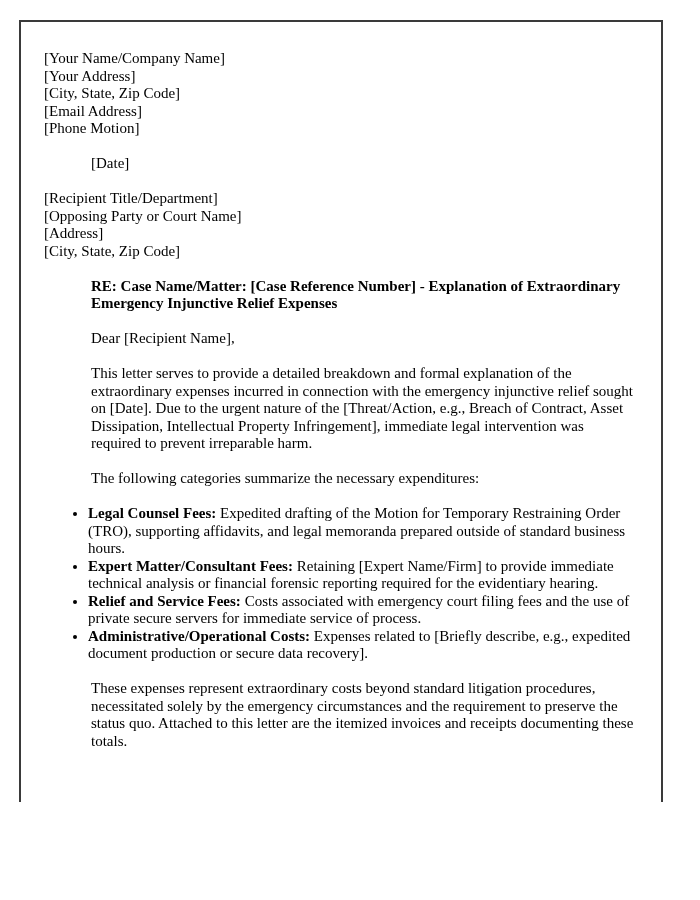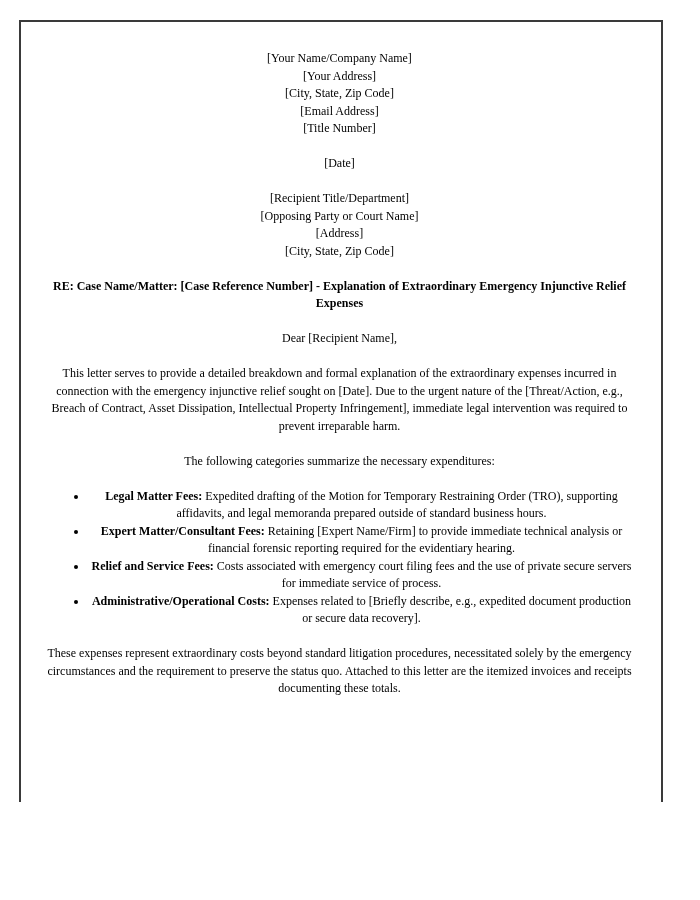--- a/index.html
+++ b/index.html
@@ -22,32 +22,32 @@
     width: 644px;
     height: 782px;
     box-sizing: border-box;
     border: 2px solid #3a3a3a;
     border-bottom: none;
     background: #ffffff;
     padding: 28px 26px 0 23px;
     overflow: hidden;
   }
   .letter-body {
-    font-size: 12px;
+    font-size: 15px;
     line-height: 17.5px;
-    text-align: center;
   }
   .block {
     margin: 0 0 17.5px 0;
   }
   .block div {
     margin: 0;
   }
   p.block {
     margin-top: 0;
+    margin-left: 47px;
   }
   .subject {
     font-weight: bold;
   }
   ul.expense-list {
     margin: 0 0 17.5px 0;
     padding: 0 0 0 44px;
     list-style-type: disc;
   }
   ul.expense-list li {
@@ -62,21 +62,21 @@
 <body>
 
 <div class="letter-page">
   <div class="letter-body">
 
     <div class="block">
       <div>[Your Name/Company Name]</div>
       <div>[Your Address]</div>
       <div>[City, State, Zip Code]</div>
       <div>[Email Address]</div>
-      <div>[Title Number]</div>
+      <div>[Phone Motion]</div>
     </div>
 
     <p class="block">[Date]</p>
 
     <div class="block">
       <div>[Recipient Title/Department]</div>
       <div>[Opposing Party or Court Name]</div>
       <div>[Address]</div>
       <div>[City, State, Zip Code]</div>
     </div>
@@ -84,21 +84,21 @@
     <p class="block subject">RE: Case Name/Matter: [Case Reference Number] - Explanation of Extraordinary Emergency Injunctive Relief Expenses</p>
 
     <p class="block">Dear [Recipient Name],</p>
 
     <p class="block">This letter serves to provide a detailed breakdown and formal explanation of the extraordinary expenses incurred in connection with the emergency injunctive relief sought on [Date]. Due to the urgent nature of the [Threat/Action, e.g., Breach of Contract, Asset Dissipation, Intellectual Property Infringement], immediate legal intervention was required to prevent irreparable harm.</p>
 
     <p class="block">The following categories summarize the necessary expenditures:</p>
 
     <ul class="expense-list">
       <li>
-        <span class="item-label">Legal Matter Fees:</span>
+        <span class="item-label">Legal Counsel Fees:</span>
         <span>Expedited drafting of the Motion for Temporary Restraining Order (TRO), supporting affidavits, and legal memoranda prepared outside of standard business hours.</span>
       </li>
       <li>
         <span class="item-label">Expert Matter/Consultant Fees:</span>
         <span>Retaining [Expert Name/Firm] to provide immediate technical analysis or financial forensic reporting required for the evidentiary hearing.</span>
       </li>
       <li>
         <span class="item-label">Relief and Service Fees:</span>
         <span>Costs associated with emergency court filing fees and the use of private secure servers for immediate service of process.</span>
       </li>

